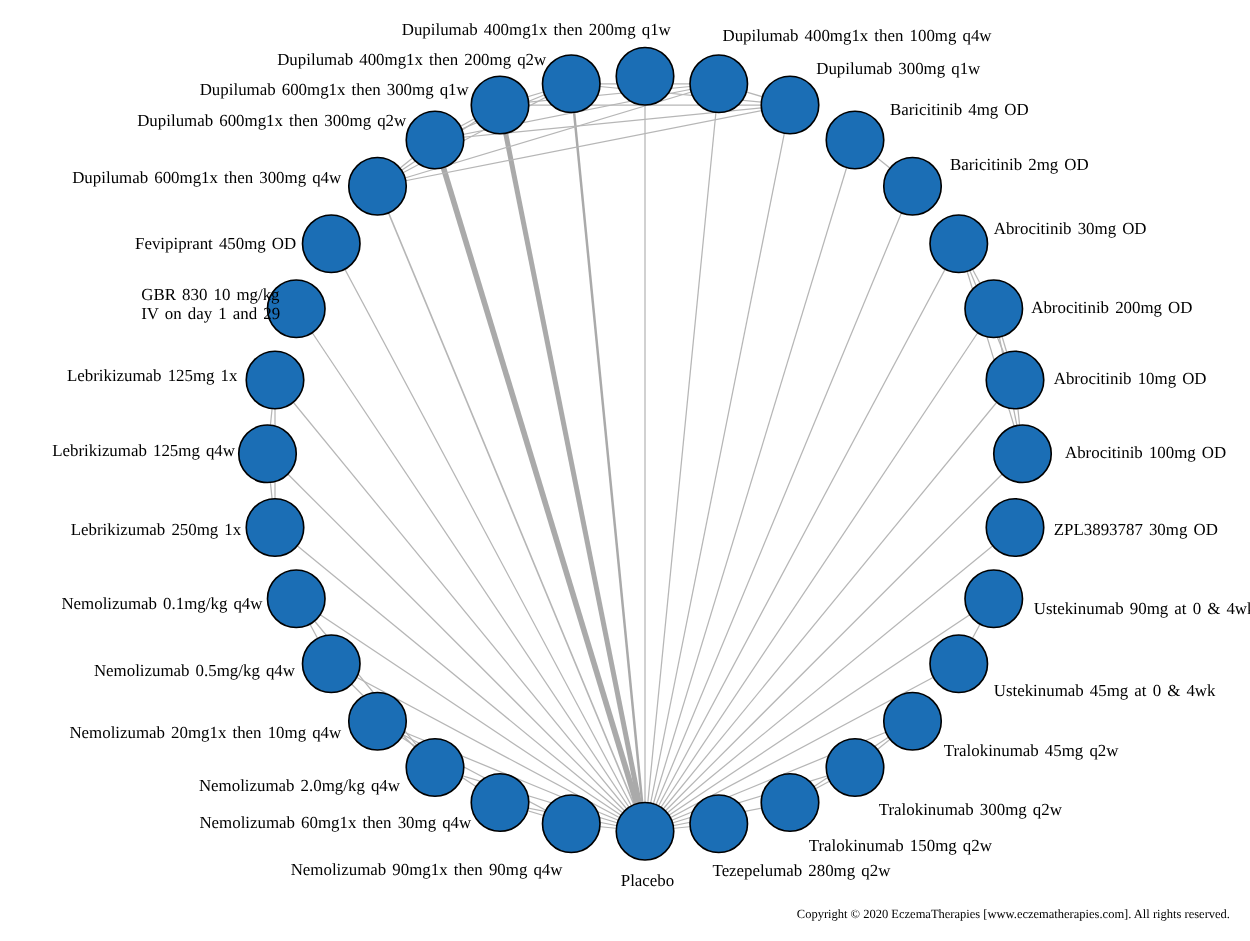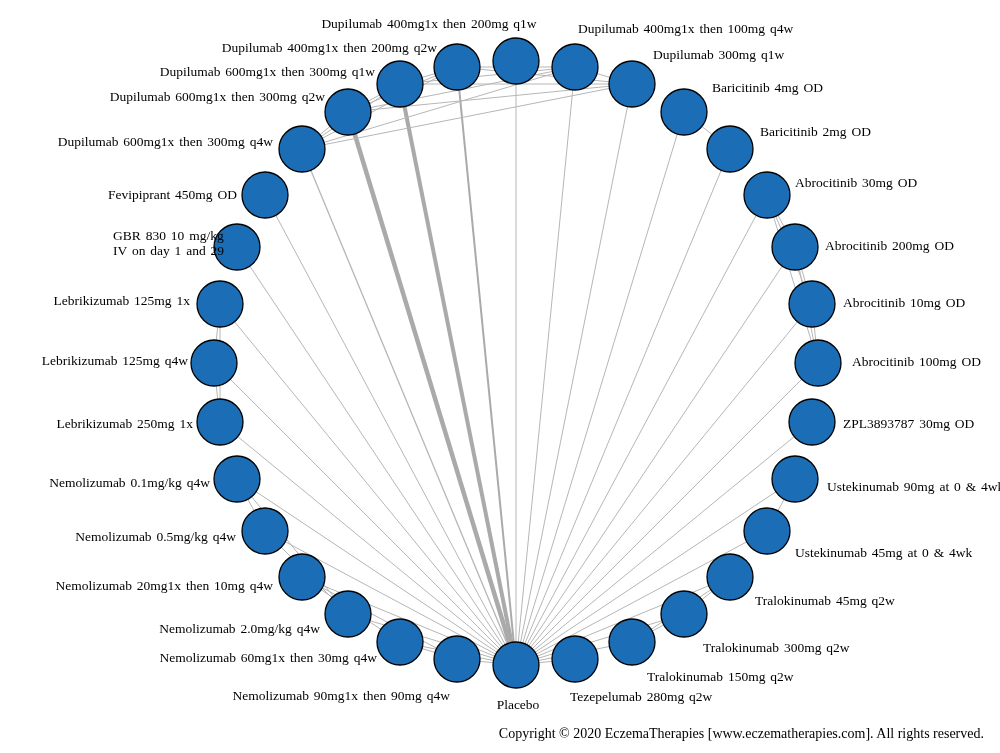--- a/index.html
+++ b/index.html
@@ -15,21 +15,21 @@
   #net-svg text {
     font-family: "Liberation Serif", "DejaVu Serif", serif;
     font-size: 13.5px;
     fill: #000000;
     word-spacing: 1.5px;
   }
   #copyright {
     position: absolute;
     right: 16px;
     top: 726px;
-    font-size: 14px;
+    font-size: 10px;
     color: #000000;
     white-space: nowrap;
   }
 </style>
 </head>
 <body>
 
 <div id="canvas">
   <svg id="net-svg" width="1000" height="753" viewBox="0 0 1000 753" xmlns="http://www.w3.org/2000/svg">
       <line x1="516" y1="61" x2="516" y2="665" stroke="#b6b6b6" stroke-width="1"></line>

